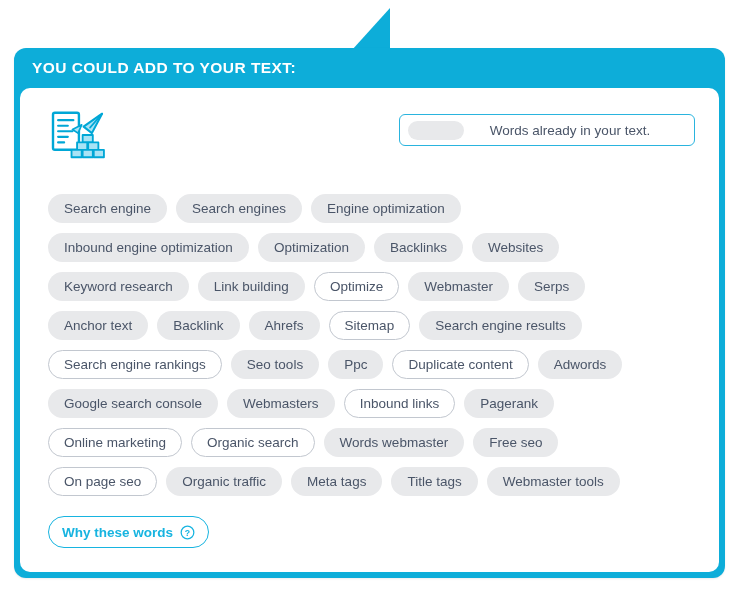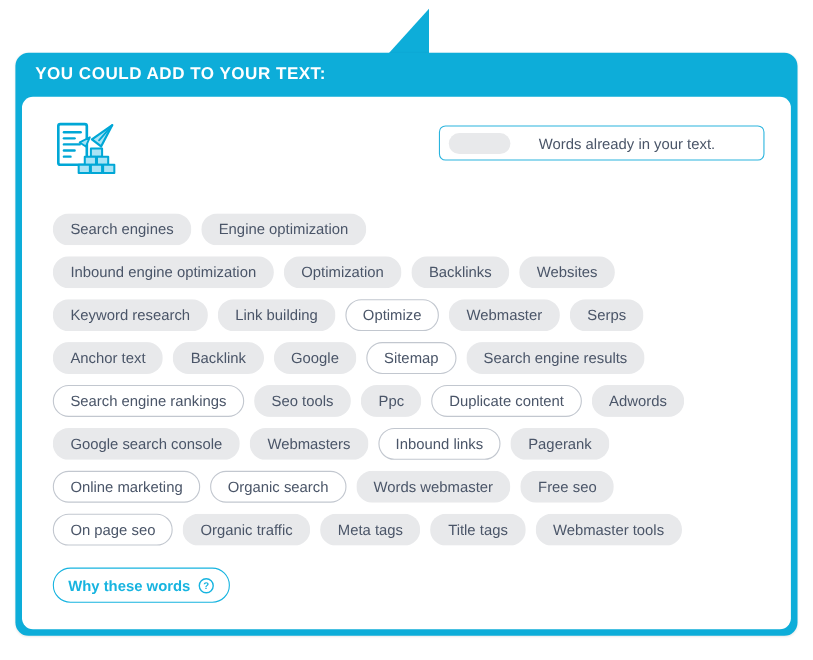--- a/index.html
+++ b/index.html
@@ -223,40 +223,41 @@
 
         <div class="legend-box">
           <span class="legend-swatch"></span>
           <span class="legend-label">Words already in your text.</span>
         </div>
 
       </div>
 
       <div class="tag-rows">
           <div class="tag-row">
+            <span class="tag">Search engine</span>
             <span class="tag">Search engines</span>
             <span class="tag">Engine optimization</span>
           </div>
           <div class="tag-row">
             <span class="tag">Inbound engine optimization</span>
             <span class="tag">Optimization</span>
             <span class="tag">Backlinks</span>
             <span class="tag">Websites</span>
           </div>
           <div class="tag-row">
             <span class="tag">Keyword research</span>
             <span class="tag">Link building</span>
             <span class="tag outlined">Optimize</span>
             <span class="tag">Webmaster</span>
             <span class="tag">Serps</span>
           </div>
           <div class="tag-row">
             <span class="tag">Anchor text</span>
             <span class="tag">Backlink</span>
-            <span class="tag">Google</span>
+            <span class="tag">Ahrefs</span>
             <span class="tag outlined">Sitemap</span>
             <span class="tag">Search engine results</span>
           </div>
           <div class="tag-row">
             <span class="tag outlined">Search engine rankings</span>
             <span class="tag">Seo tools</span>
             <span class="tag">Ppc</span>
             <span class="tag outlined">Duplicate content</span>
             <span class="tag">Adwords</span>
           </div>

